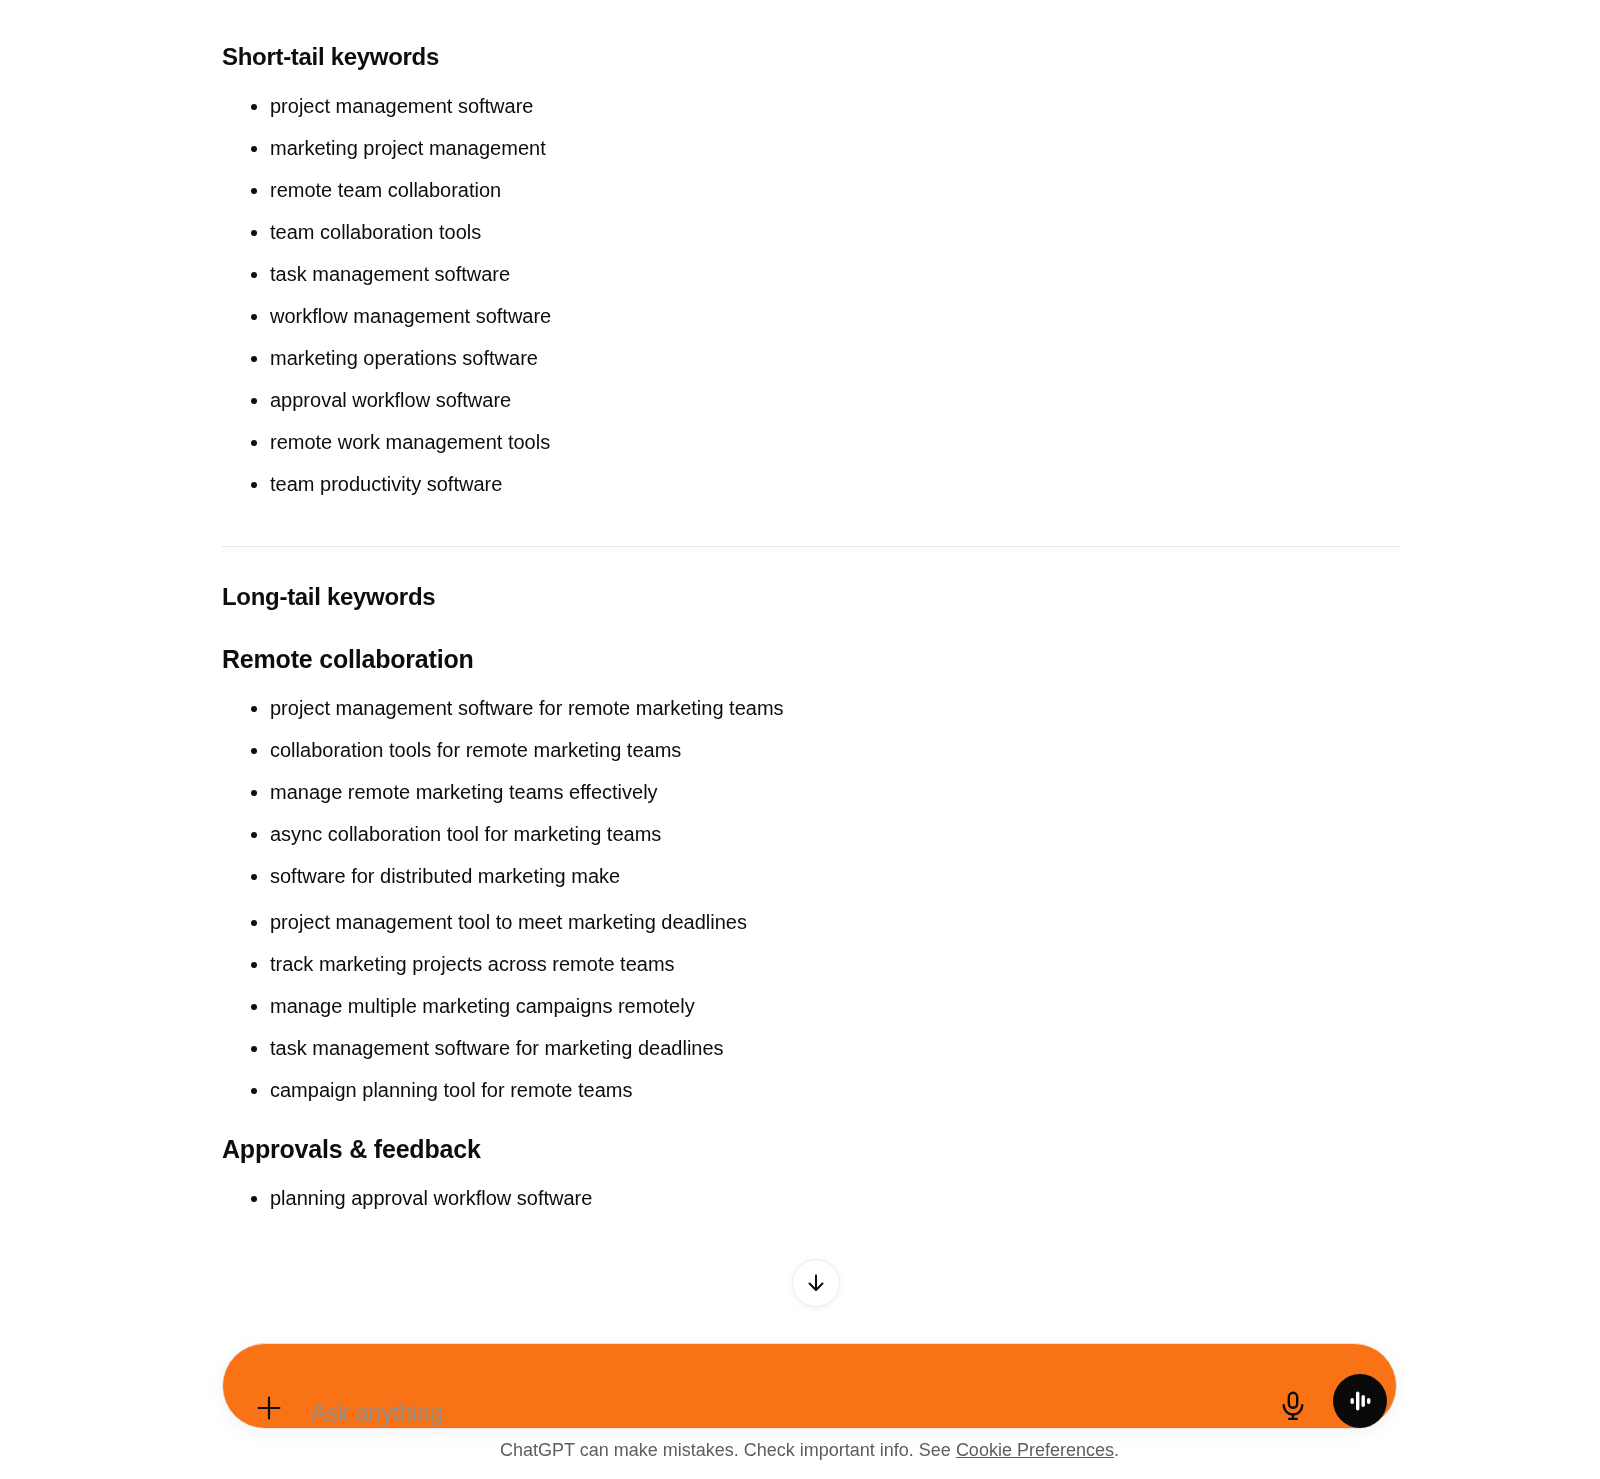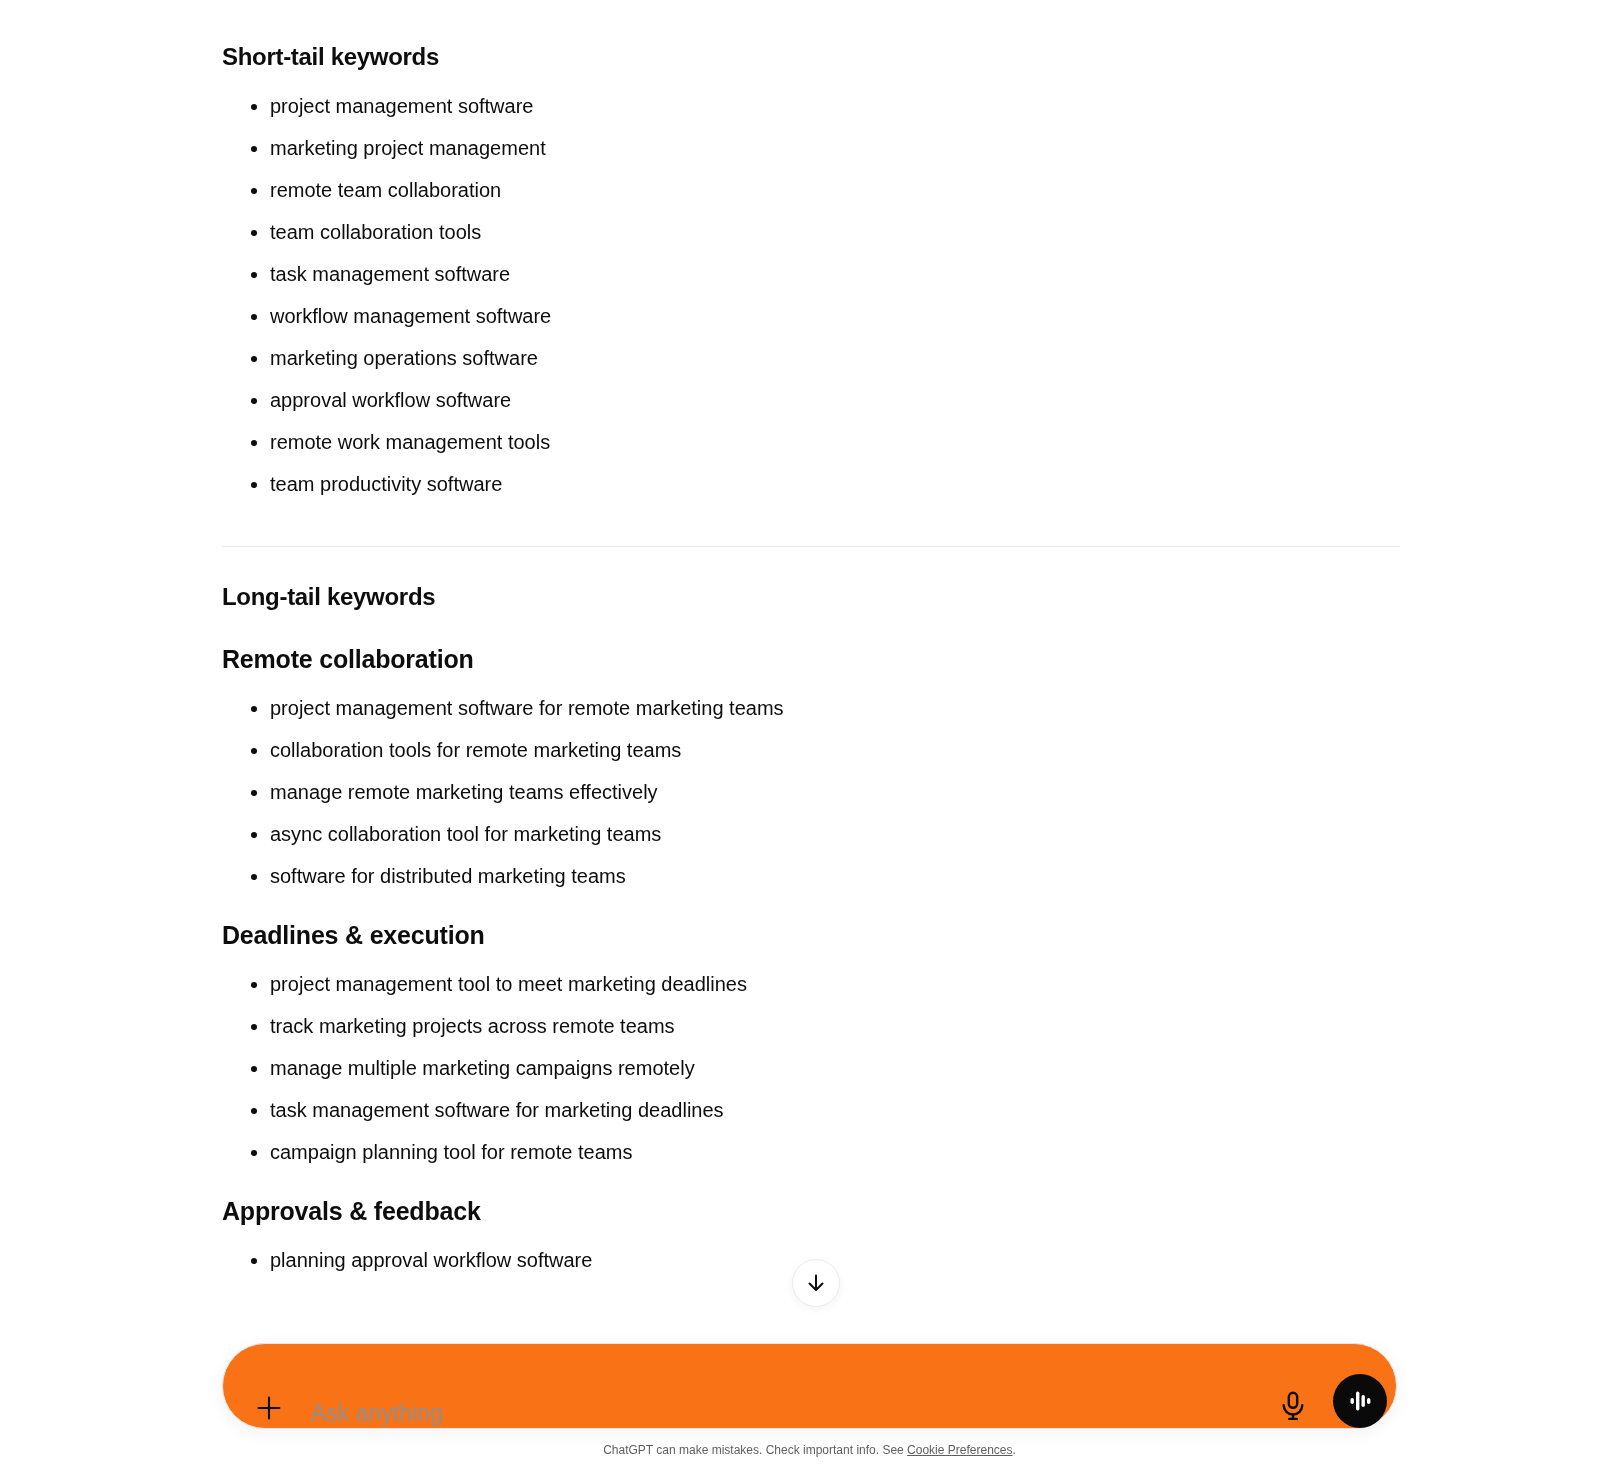--- a/index.html
+++ b/index.html
@@ -117,21 +117,21 @@
     align-items: center;
     justify-content: center;
     cursor: pointer;
   }
   .footer {
     position: absolute;
     left: 222px;
     top: 1438px;
     width: 1175px;
     text-align: center;
-    font-size: 12px;
+    font-size: 18px;
     line-height: 24px;
     color: #5e5e5e;
     z-index: 3;
   }
   .footer span { white-space: pre-wrap; }
   .footer a {
     color: #5e5e5e;
     text-decoration: underline;
     cursor: pointer;
   }
@@ -160,24 +160,23 @@
     <hr class="divider">
 
     <h3 class="after-divider">Long-tail keywords</h3>
 
     <h4>Remote collaboration</h4>
     <ul>
       <li>project management software for remote marketing teams</li>
       <li>collaboration tools for remote marketing teams</li>
       <li>manage remote marketing teams effectively</li>
       <li>async collaboration tool for marketing teams</li>
-      <li>software for distributed marketing teams</li>
-    </ul>
-
-    <h4>Deadlines &amp; execution</h4>
+      <li>software for distributed marketing make</li>
+    </ul>
+
     <ul>
       <li>project management tool to meet marketing deadlines</li>
       <li>track marketing projects across remote teams</li>
       <li>manage multiple marketing campaigns remotely</li>
       <li>task management software for marketing deadlines</li>
       <li>campaign planning tool for remote teams</li>
     </ul>
 
     <h4>Approvals &amp; feedback</h4>
     <ul>

